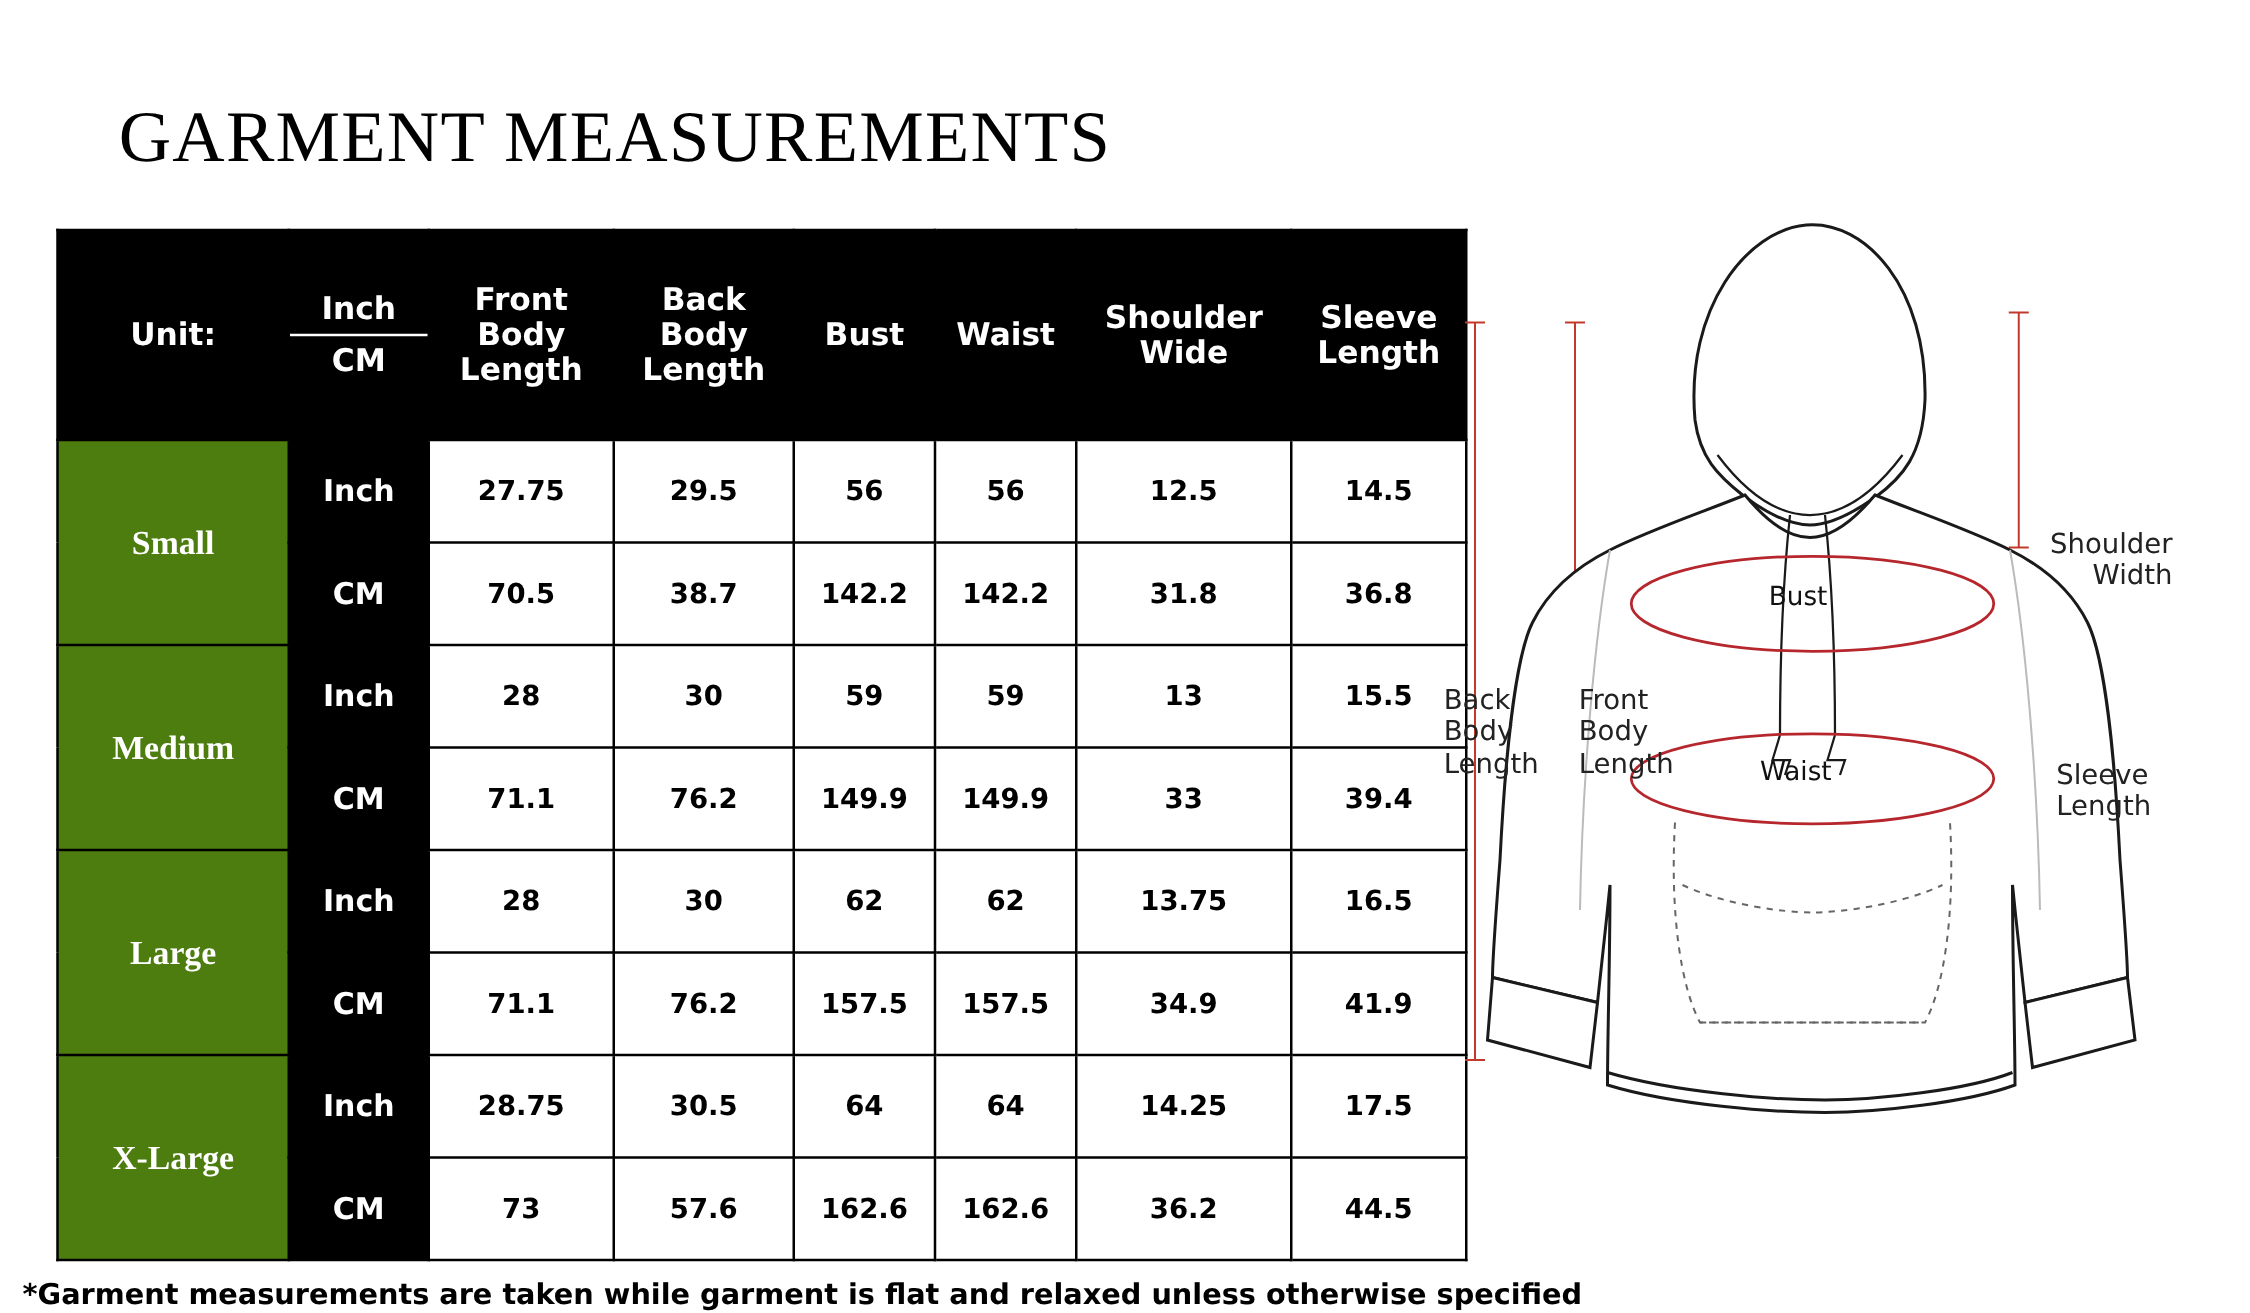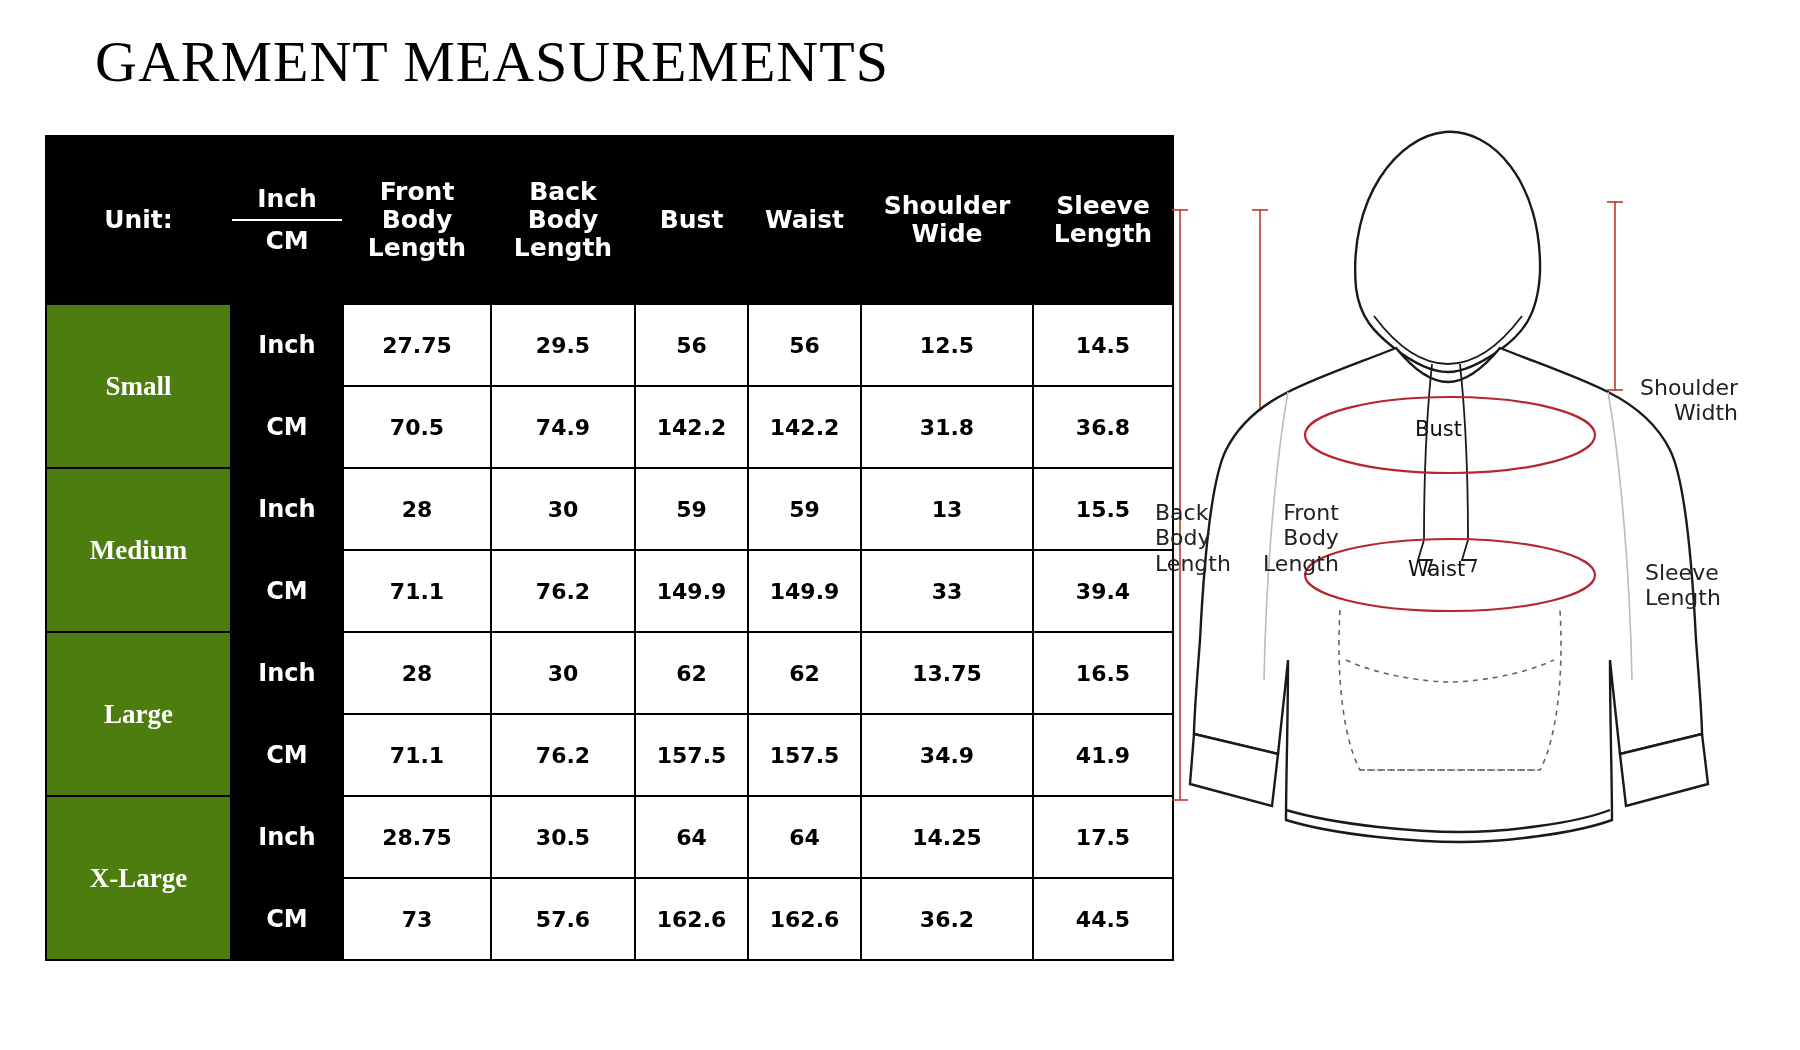--- a/index.html
+++ b/index.html
@@ -11,20 +11,21 @@
     width: 1800px;
     height: 1050px;
     font-family: "DejaVu Sans", sans-serif;
     position: relative;
     overflow: hidden;
   }
   #page {
     position: relative;
     width: 1800px;
     height: 806px;
+    margin-top: 48px;
   }
   .title {
     position: absolute;
     left: 95px;
     top: 28px;
     font-family: "Liberation Serif", serif;
     font-size: 58px;
     font-weight: 400;
     letter-spacing: 1px;
     color: #000;
@@ -118,21 +119,21 @@
     font-size: 22px;
     color: #222;
     font-family: "DejaVu Sans", sans-serif;
     line-height: 1.15;
     text-align: center;
     white-space: pre-line;
   }
   .lbl-shoulder { left: 480px; top: 255px; text-align: right; }
   .lbl-sleeve   { left: 485px; top: 440px; text-align: left; }
   .lbl-back     { left: -5px;  top: 380px; text-align: left; }
-  .lbl-front    { left: 103px; top: 380px; text-align: right; }
+  .lbl-front    { left: 103px; top: 380px; text-align: left; }
   .oval-label {
     position: absolute;
     font-size: 21px;
     color: #111;
     font-family: "DejaVu Sans", sans-serif;
   }
   .lbl-bust  { left: 255px; top: 297px; }
   .lbl-waist { left: 248px; top: 437px; }
 </style>
 </head>
@@ -178,21 +179,21 @@
         <td>27.75</td>
         <td>29.5</td>
         <td>56</td>
         <td>56</td>
         <td>12.5</td>
         <td>14.5</td>
       </tr>
       <tr class="row-h">
         <td class="unit-cell">CM</td>
         <td>70.5</td>
-        <td>74.9</td>
+        <td>38.7</td>
         <td>142.2</td>
         <td>142.2</td>
         <td>31.8</td>
         <td>36.8</td>
       </tr>
 
       <tr class="row-h">
         <td class="size-cell" rowspan="2">Medium</td>
         <td class="unit-cell">Inch</td>
         <td>28</td>
@@ -247,20 +248,21 @@
         <td>73</td>
         <td>57.6</td>
         <td>162.6</td>
         <td>162.6</td>
         <td>36.2</td>
         <td>44.5</td>
       </tr>
     </tbody>
   </table>
 
+  <div class="footnote">*Garment measurements are taken while garment is flat and relaxed unless otherwise specified</div>
 
   <div id="illustration">
     <svg width="640" height="830" viewBox="0 0 640 830">
 
       <g stroke="#c0392b" stroke-width="1.6" fill="none">
 
         <path d="M20 90 L20 680"></path>
         <path d="M12 90 L28 90"></path>
         <path d="M12 680 L28 680"></path>
 

